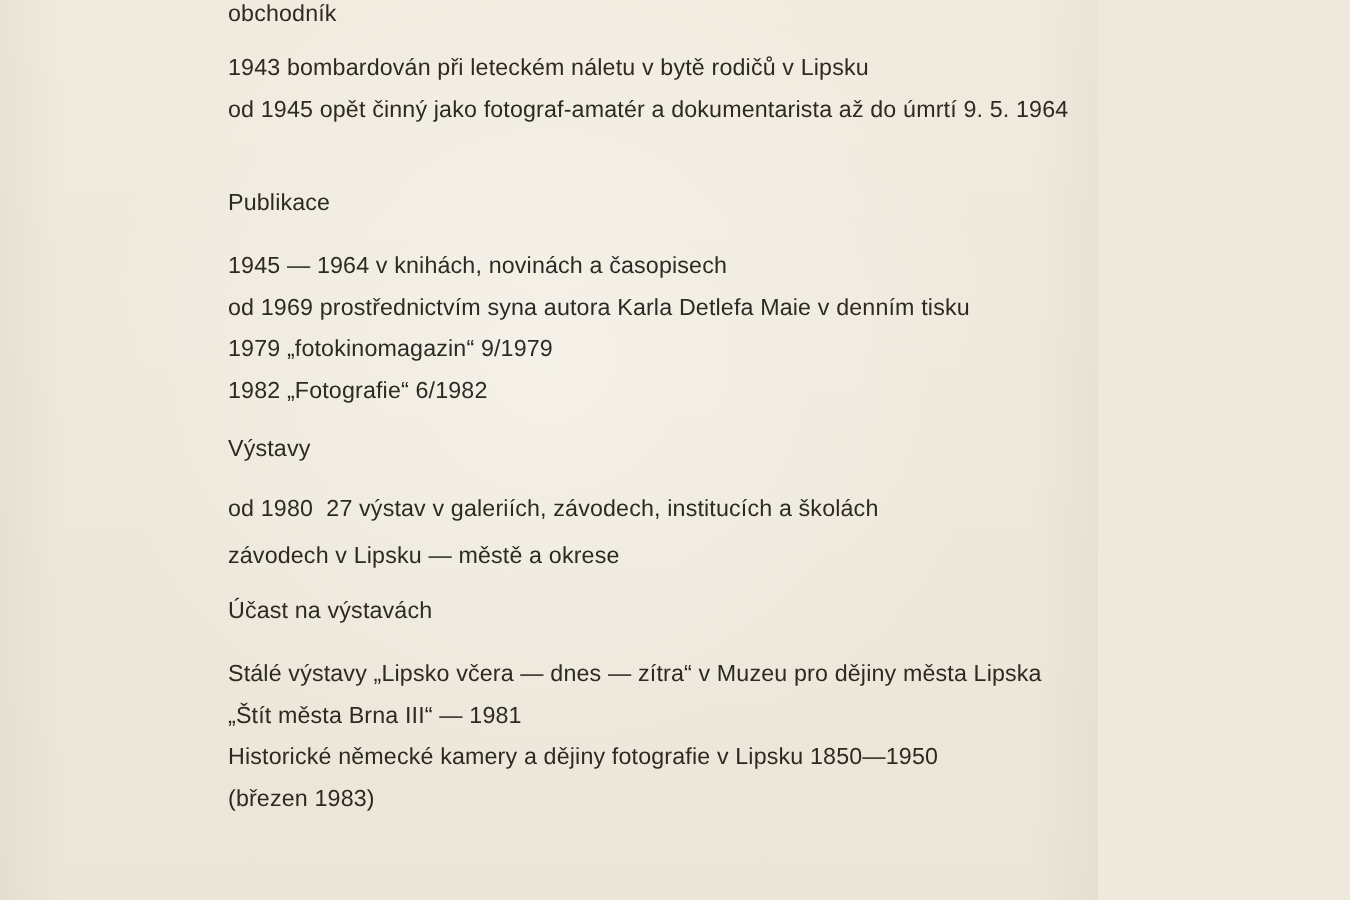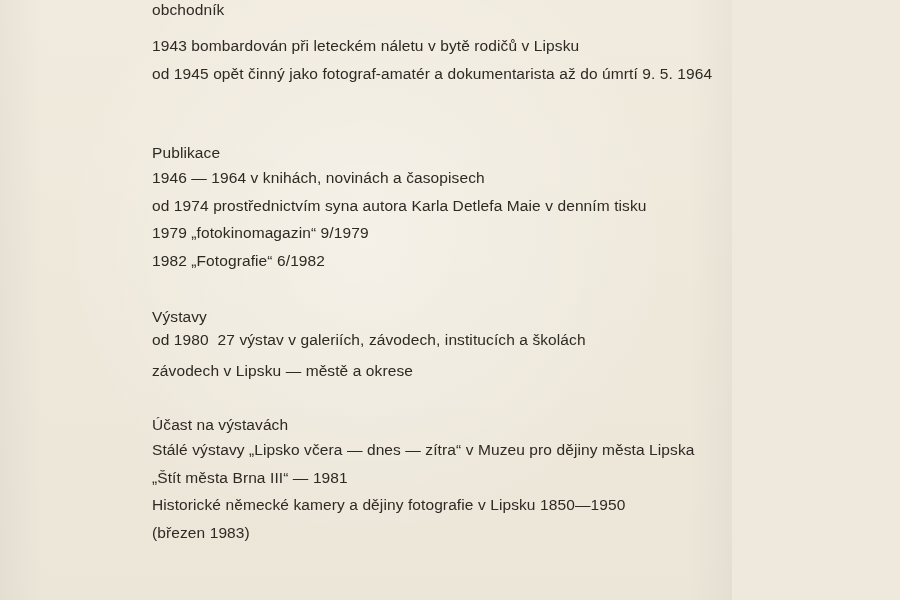--- a/index.html
+++ b/index.html
@@ -44,21 +44,20 @@
   }
   .line {
     white-space: pre;
     letter-spacing: 0.1px;
     color: #2d2a24;
   }
   .heading {
     white-space: pre;
     letter-spacing: 0.1px;
     color: #2d2a24;
-    margin-top: 17px;
   }
 </style>
 </head>
 <body>
 
 <div id="page">
   <div class="doc-body">
 
     <div class="block" style="position:absolute; top:2px; left:0;">
       <div class="line">obchodník</div>
@@ -67,22 +66,22 @@
     <div class="block" style="position:absolute; top:38px; left:0;">
       <div class="line" style="margin-bottom:12px;">1943 bombardován při leteckém náletu v bytě rodičů v Lipsku</div>
       <div class="line">od 1945 opět činný jako fotograf-amatér a dokumentarista až do úmrtí 9. 5. 1964</div>
     </div>
 
     <div class="block" style="position:absolute; top:128px; left:0;">
       <div class="heading">Publikace</div>
     </div>
 
     <div class="block" style="position:absolute; top:170px; left:0;">
-      <div class="line" style="margin-bottom:12px;">1946 — 1964 v knihách, novinách a časopisech</div>
-      <div class="line" style="margin-bottom:12px;">od 1974 prostřednictvím syna autora Karla Detlefa Maie v denním tisku</div>
+      <div class="line" style="margin-bottom:12px;">1945 — 1964 v knihách, novinách a časopisech</div>
+      <div class="line" style="margin-bottom:12px;">od 1969 prostřednictvím syna autora Karla Detlefa Maie v denním tisku</div>
       <div class="line" style="margin-bottom:12px;">1979 „fotokinomagazin“ 9/1979</div>
       <div class="line">1982 „Fotografie“ 6/1982</div>
     </div>
 
     <div class="block" style="position:absolute; top:292px; left:0;">
       <div class="heading">Výstavy</div>
     </div>
 
     <div class="block" style="position:absolute; top:332px; left:0;">
       <div class="line" style="margin-bottom:15px;">od 1980  27 výstav v galeriích, závodech, institucích a školách</div>

